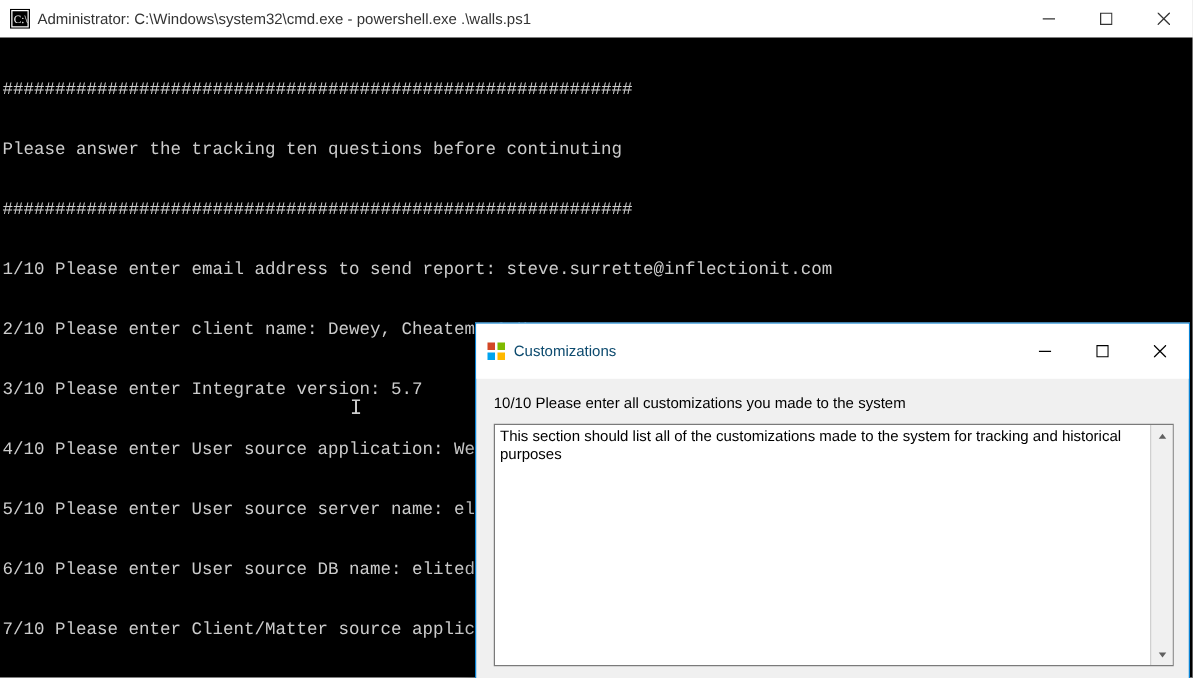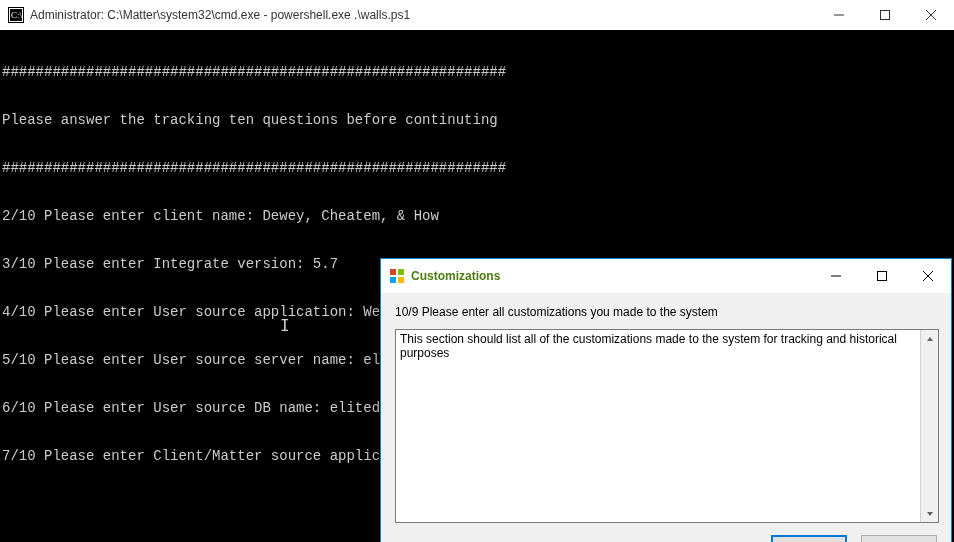--- a/index.html
+++ b/index.html
@@ -88,29 +88,28 @@
     left: 380px;
     top: 258px;
     width: 572px;
     height: 312px;
     background: #f0f0f0;
     border: 1px solid #0a84d6;
     box-sizing: border-box;
     box-shadow: 0 4px 16px rgba(0,0,0,0.3);
   }
   .dialog-titlebar {
-    height: 34px;
+    height: 44px;
     background: #fff;
     display: flex;
     align-items: center;
     padding-left: 8px;
     font-size: 12px;
-    color: #4d7c0f;
-    box-sizing: border-box;
-    font-weight: bold;
+    color: #0c4a6e;
+    box-sizing: border-box;
   }
   .dialog-titlebar .dlg-icon {
     width: 16px;
     height: 16px;
     margin-right: 6px;
     display:inline-flex;
     align-items:center;
     justify-content:center;
   }
   .dialog-window-controls {
@@ -204,21 +203,21 @@
 <div class="cmd-window">
   <div class="cmd-titlebar">
     <span class="cmd-icon">
       <svg width="16" height="16" viewBox="0 0 16 16">
         <rect x="0" y="0" width="16" height="16" fill="#000"></rect>
         <rect x="1" y="1" width="14" height="14" fill="#fff"></rect>
         <rect x="2" y="2" width="12" height="12" fill="#000"></rect>
         <text x="3" y="11" font-size="9" fill="#fff" font-family="Consolas">C:\</text>
       </svg>
     </span>
-    <span>Administrator: C:\Matter\system32\cmd.exe - powershell.exe  .\walls.ps1</span>
+    <span>Administrator: C:\Windows\system32\cmd.exe - powershell.exe  .\walls.ps1</span>
     <div class="cmd-window-controls">
       <div class="cmd-win-btn">
         <svg width="10" height="10" viewBox="0 0 10 10">
             <line x1="0" y1="5" x2="10" y2="5" stroke="#333" stroke-width="1"></line>
           </svg>
       </div>
       <div class="cmd-win-btn">
         <svg width="10" height="10" viewBox="0 0 10 10">
             <rect x="0.5" y="0.5" width="9" height="9" fill="none" stroke="#333" stroke-width="1"></rect>
           </svg>
@@ -229,20 +228,21 @@
             <line x1="10" y1="0" x2="0" y2="10" stroke="#333" stroke-width="1"></line>
           </svg>
       </div>
     </div>
   </div>
 
   <div class="cmd-body">
     <div class="cmd-line">############################################################</div>
     <div class="cmd-line">Please answer the tracking ten questions before continuting</div>
     <div class="cmd-line">############################################################</div>
+    <div class="cmd-line">1/10 Please enter email address to send report: steve.surrette@inflectionit.com</div>
     <div class="cmd-line">2/10 Please enter client name: Dewey, Cheatem, &amp; How</div>
     <div class="cmd-line">3/10 Please enter Integrate version: 5.7</div>
     <div class="cmd-line">4/10 Please enter User source application: WebView</div>
     <div class="cmd-line">5/10 Please enter User source server name: elitesrvr01</div>
     <div class="cmd-line">6/10 Please enter User source DB name: elitedb01</div>
     <div class="cmd-line">7/10 Please enter Client/Matter source application: 3E</div>
     
     
     <span class="text-cursor">I</span>
   </div>
@@ -273,21 +273,21 @@
       <div class="dlg-win-btn">
         <svg width="10" height="10" viewBox="0 0 10 10">
             <line x1="0" y1="0" x2="10" y2="10" stroke="#000" stroke-width="1"></line>
             <line x1="10" y1="0" x2="0" y2="10" stroke="#000" stroke-width="1"></line>
           </svg>
       </div>
     </div>
   </div>
 
   <div class="dialog-content">
-    <div class="dialog-prompt">10/9 Please enter all customizations you made to the system</div>
+    <div class="dialog-prompt">10/10 Please enter all customizations you made to the system</div>
 
     <div class="dialog-textarea-wrap">
       <textarea class="dialog-textarea" style="">This section should list all of the customizations made to the system for tracking and historical purposes</textarea>
       <div class="dialog-scrollbar">
         <div class="sb-btn">
           <svg width="8" height="8" viewBox="0 0 8 8">
               <polygon points="4,2 7,6 1,6" fill="#606060"></polygon>
             </svg>
         </div>
         <div class="sb-btn">

